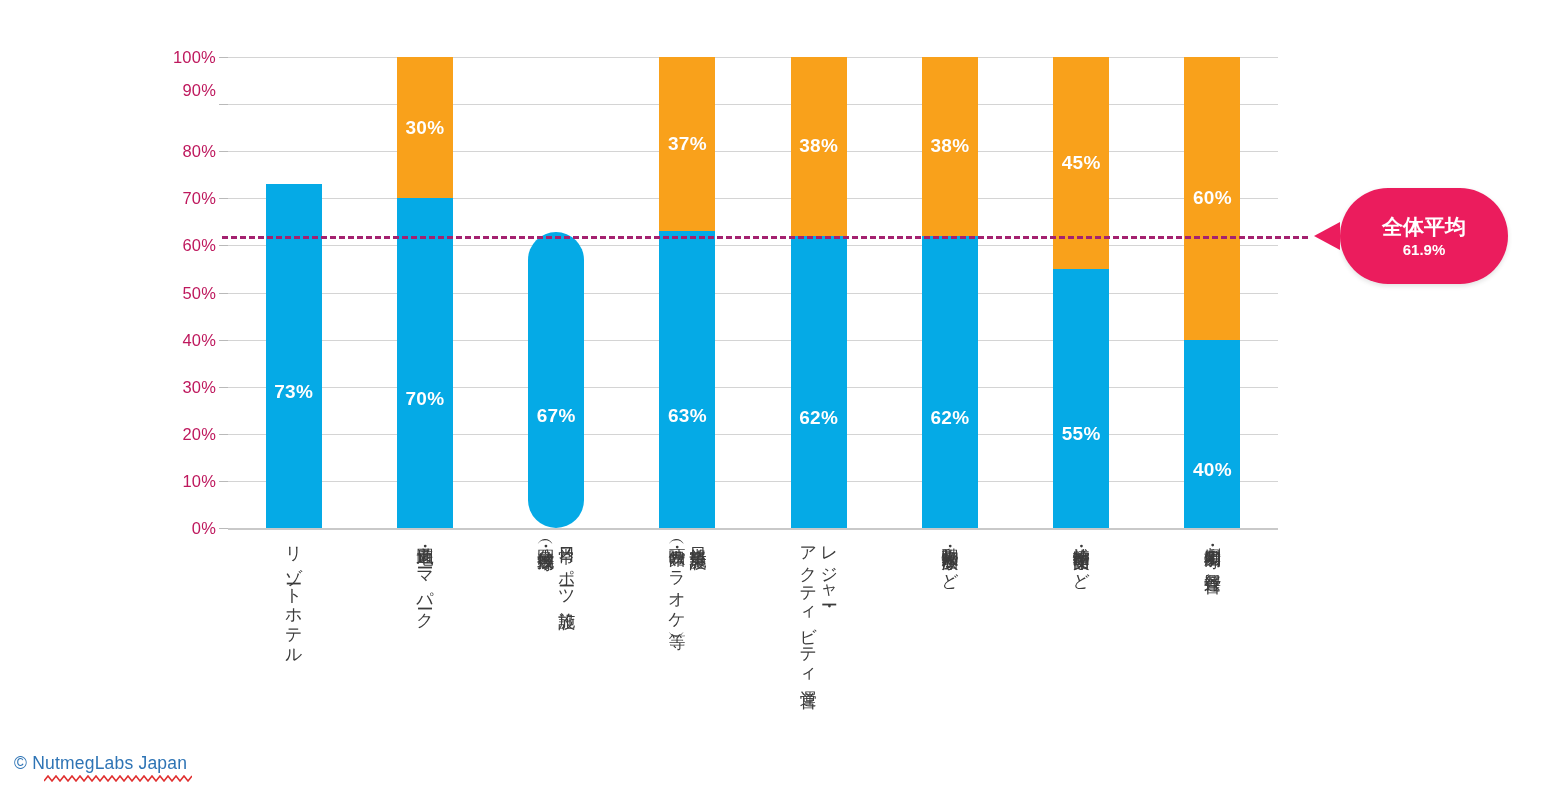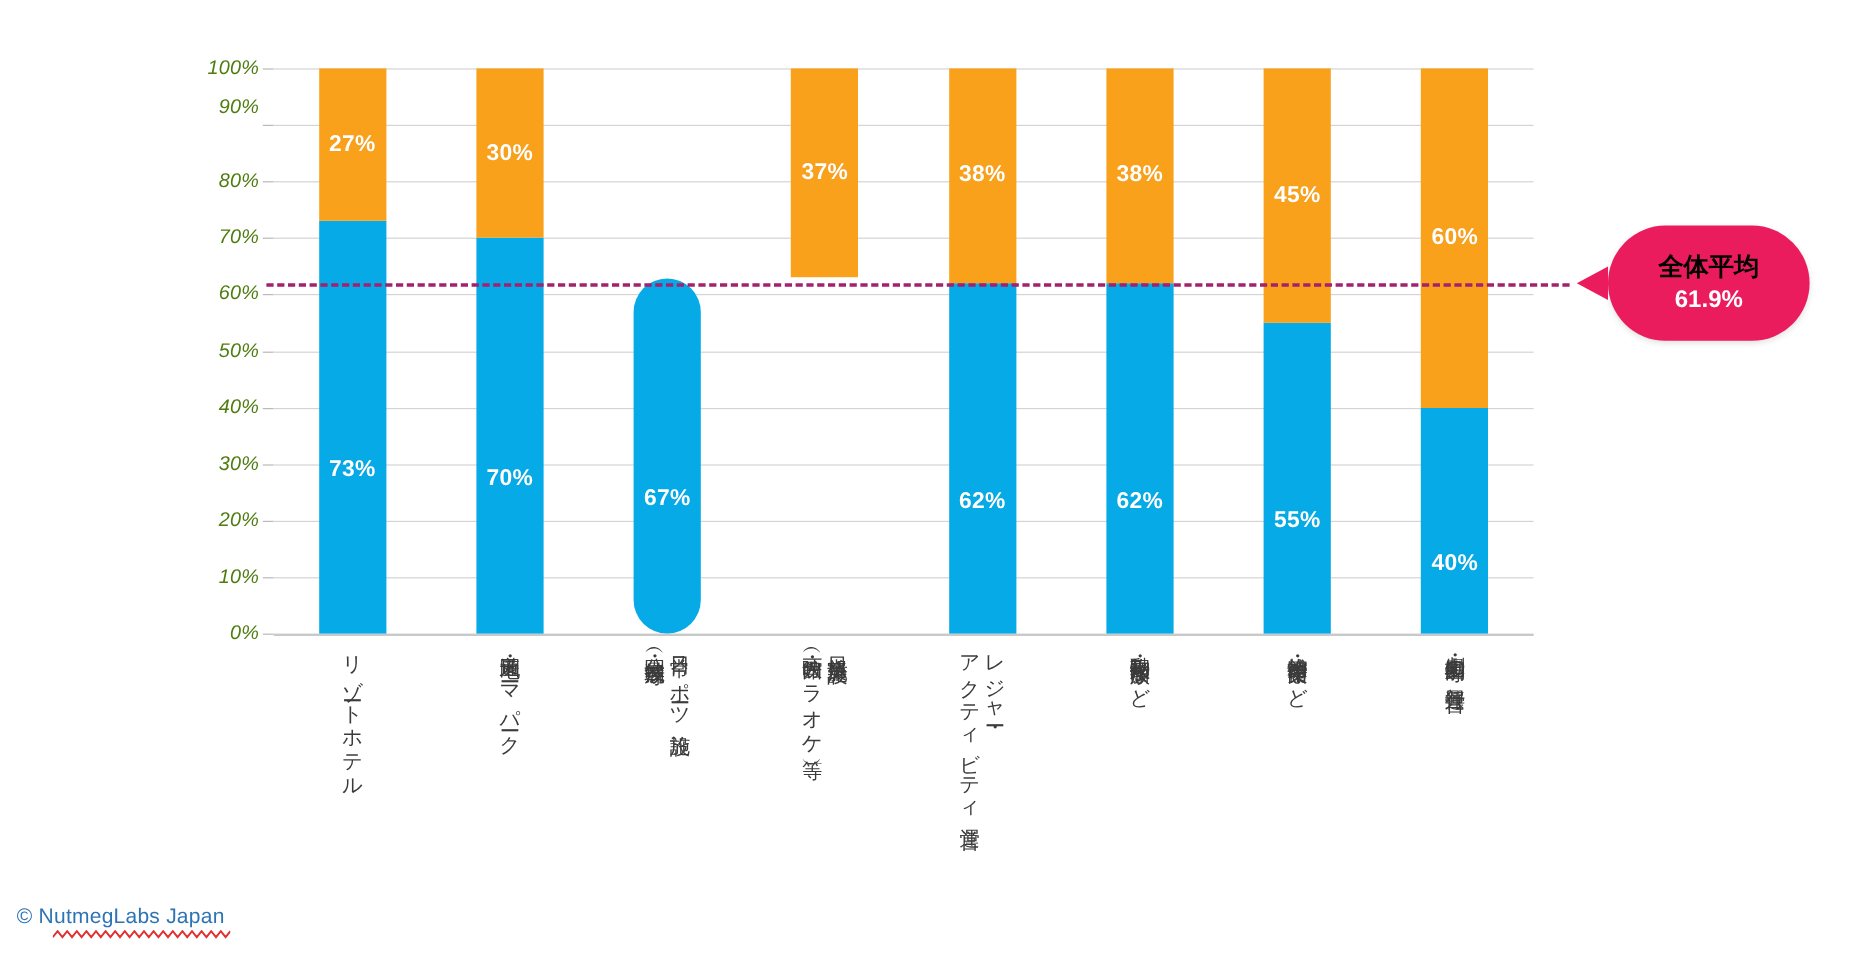--- a/index.html
+++ b/index.html
@@ -13,23 +13,22 @@
   #chart-root{position:absolute;left:0;top:0;width:1546px;height:802px;}
 
   
   .plot{position:absolute;left:228px;top:57px;width:1050px;height:471px;}
 
   .gridline{position:absolute;left:0;width:1050px;height:1px;background:#d4d4d4;}
   .gridline.base{background:#c9c9c9;height:2px;}
 
   .ytick{
     position:absolute;right:1330px;width:64px;text-align:right;
-    font-size:16.5px;color:#4d7c0f;letter-spacing:.2px;
+    font-size:16.5px;color:#be185d;letter-spacing:.2px;
     transform:translateY(-50%);
-    font-style:italic;
   }
   .ytick-wrap{position:absolute;left:0;top:0;width:1546px;height:802px;pointer-events:none;}
 
   .tickmark{position:absolute;width:9px;height:1px;background:#b9b9b9;}
 
   
   .bar{position:absolute;bottom:0;width:56px;}
   .seg{position:absolute;left:0;width:100%;display:flex;align-items:center;justify-content:center;}
   .seg span{
     color:#ffffff;font-size:19px;font-weight:bold;letter-spacing:.3px;
@@ -53,22 +52,22 @@
     display:flex;flex-direction:column;align-items:center;justify-content:center;
     box-shadow:0 2px 5px rgba(0,0,0,.12);
   }
   .callout-tail{
     position:absolute;
     width:0;height:0;
     border-top:14px solid transparent;
     border-bottom:14px solid transparent;
     border-right:26px solid #EB1C5D;
   }
-  .callout-title{color:#000000;font-size:21px;font-weight:bold;line-height:1.25;}
-  .callout-value{color:#fff;font-size:20px;font-weight:bold;line-height:1.3;}
+  .callout-title{color:#ffffff;font-size:21px;font-weight:bold;line-height:1.25;}
+  .callout-value{color:#fff;font-size:15px;font-weight:bold;line-height:1.3;}
 
   
   .legend{position:absolute;left:1296px;top:406px;}
   .legend-row{display:flex;align-items:center;margin-bottom:14px;}
   .legend-swatch{width:14px;height:14px;margin-right:9px;flex:0 0 auto;}
   .legend-label{font-size:16.5px;color:#3b3b3b;white-space:nowrap;}
 
   
   .xlabels{position:absolute;left:228px;top:534px;width:1050px;height:230px;}
   .xlabel{
@@ -129,38 +128,38 @@
       <div class="gridline" style="top: 235.5px;"></div>
       <div class="gridline" style="top: 188.4px;"></div>
       <div class="gridline" style="top: 141.3px;"></div>
       <div class="gridline" style="top: 94.2px;"></div>
       <div class="gridline" style="top: 47.1px;"></div>
       <div class="gridline" style="top: 0px;"></div>
       <div class="bar" style="left: 37.625px; height: 471px;">
         <div class="seg seg-bottom" style="height: 343.83px; background: rgb(5, 170, 230);">
           <span style="position: relative; top: 36px;">73%</span>
         </div>
-        <div class="seg seg-top" style="height: 127.17px; background: rgb(249, 161, 27);">
-          <span style="position: relative; top: 0px;">27%</span>
-        </div>
       </div>
       <div class="bar" style="left: 168.875px; height: 471px;">
         <div class="seg seg-bottom" style="height: 329.7px; background: rgb(5, 170, 230);">
           <span style="position: relative; top: 36px;">70%</span>
         </div>
         <div class="seg seg-top" style="height: 141.3px; background: rgb(249, 161, 27);">
           <span style="position: relative; top: 0px;">30%</span>
         </div>
       </div>
       <div class="bar" style="left: 300.125px; height: 471px;">
         <div class="seg seg-bottom" style="height: 296px; background: rgb(5, 170, 230); border-radius: 28px;">
           <span style="position: relative; top: 36px;">67%</span>
         </div>
       </div>
       <div class="bar" style="left: 431.375px; height: 471px;">
+        <div class="seg seg-bottom" style="height: 296.73px; background: rgb(5, 170, 230);">
+          <span style="position: relative; top: 36px;">63%</span>
+        </div>
         <div class="seg seg-top" style="height: 174.27px; background: rgb(249, 161, 27);">
           <span style="position: relative; top: 0px;">37%</span>
         </div>
       </div>
       <div class="bar" style="left: 562.625px; height: 471px;">
         <div class="seg seg-bottom" style="height: 292.02px; background: rgb(5, 170, 230);">
           <span style="position: relative; top: 36px;">62%</span>
         </div>
         <div class="seg seg-top" style="height: 178.98px; background: rgb(249, 161, 27);">
           <span style="position: relative; top: 0px;">38%</span>

